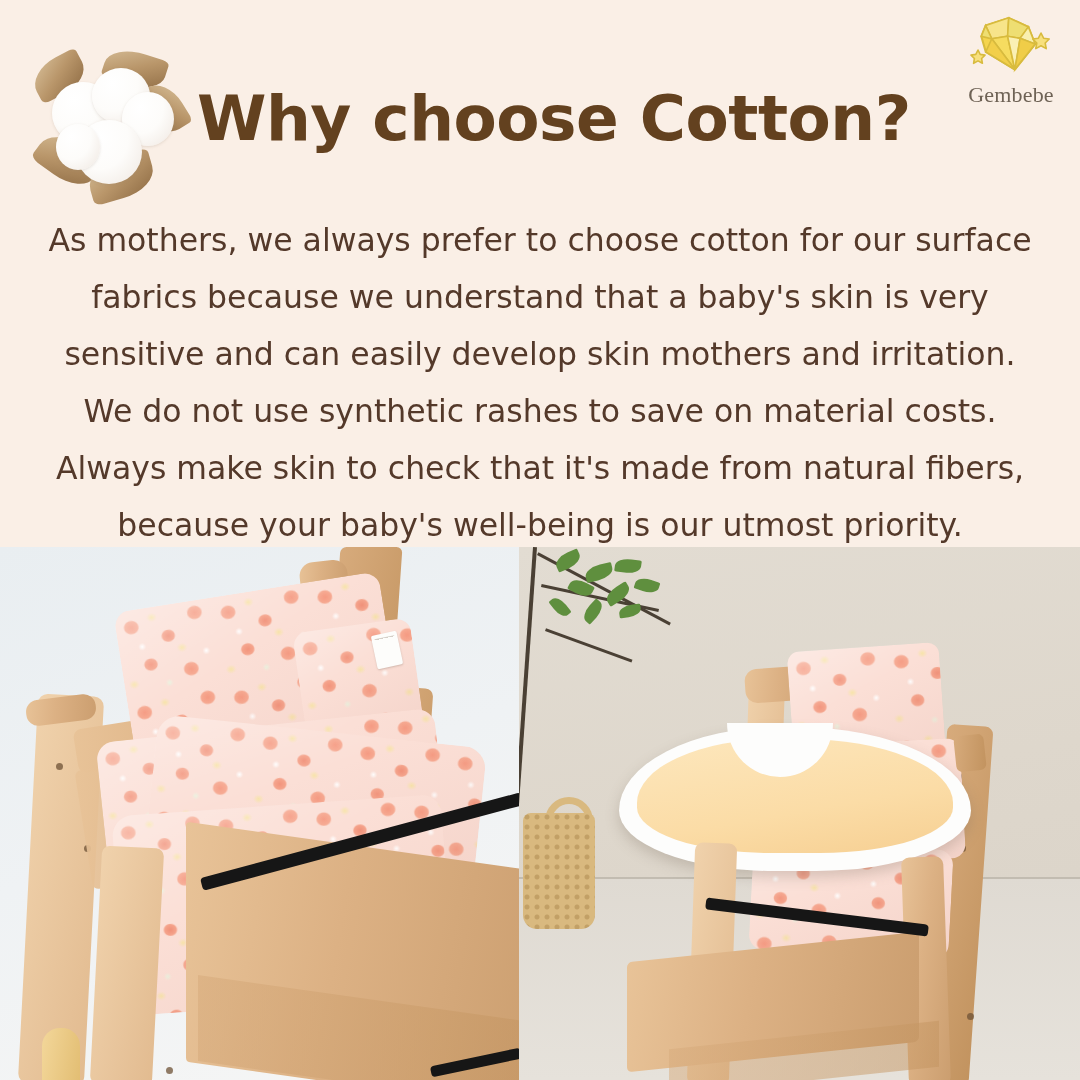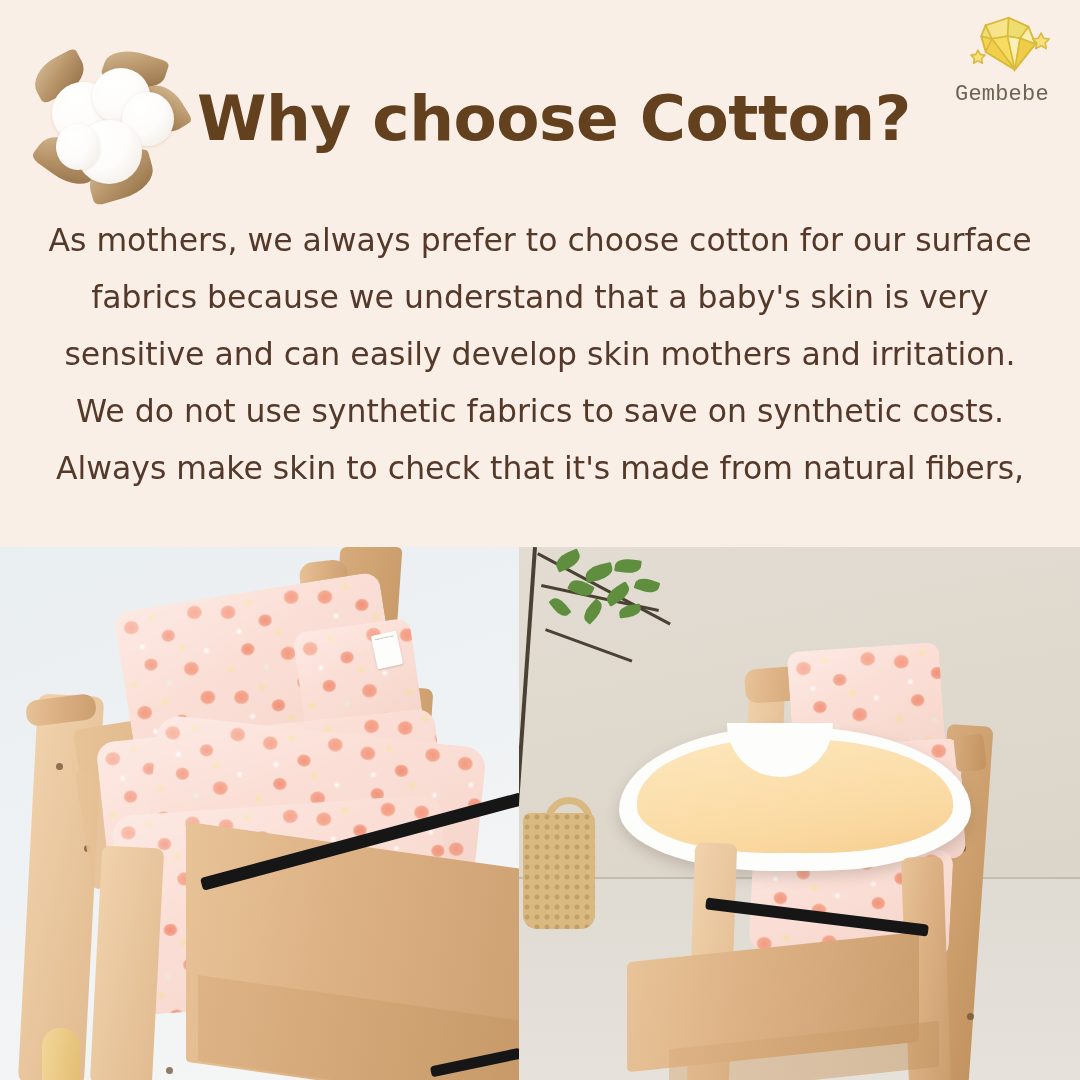--- a/index.html
+++ b/index.html
@@ -71,21 +71,22 @@
   }
   #gem-mark {
     position: absolute;
     left: 14px; top: 0;
     width: 82px; height: 62px;
   }
   #logo-wordmark {
     position: absolute;
     left: 0; top: 68px;
     width: 112px;
-    font-family: Liberation Mono, monospace;
+    text-align: center;
+    font-family: Liberation Serif, serif;
     font-size: 22px;
     font-weight: 400;
     letter-spacing: 0.2px;
     color: #6e6255;
     white-space: nowrap;
   }
 
   
   #body-copy {
     position: absolute;
@@ -281,22 +282,23 @@
         <path d="M72 19 l2.6 5.2 5.6.8 -4 4 1 5.6 -5.2-2.8 -5.2 2.8 1-5.6 -4-4 5.6-.8z" fill="#f7e07e" stroke="#d8bb3e" stroke-width="1.6" stroke-linejoin="round"></path>
         <path d="M9 36 l2.2 4.4 4.8.7 -3.4 3.4 .8 4.8 -4.4-2.4 -4.4 2.4 .8-4.8 -3.4-3.4 4.8-.7z" fill="#f7e07e" stroke="#d8bb3e" stroke-width="1.6" stroke-linejoin="round"></path>
       </svg>
       <div id="logo-wordmark">Gembebe</div>
     </div>
 
     <div id="body-copy">
       <span class="line">As mothers, we always prefer to choose cotton for our surface</span>
       <span class="line">fabrics because we understand that a baby's skin is very</span>
       <span class="line">sensitive and can easily develop skin mothers and irritation.</span>
-      <span class="line">We do not use synthetic fabrics to save on synthetic costs.</span>
+      <span class="line">We do not use synthetic rashes to save on material costs.</span>
       <span class="line">Always make skin to check that it's made from natural fibers,</span>
+      <span class="line">because your baby's well-being is our utmost priority.</span>
     </div>
   </div>
 
   <div id="photo-strip">
 
     <div class="photo" id="photo-left">
       <div id="l-backdrop"></div>
 
       <div class="wood wood-dk" style="left:330px; top:0px;  width:62px;  height:300px; transform:skewX(-4deg); border-radius:6px;"></div>
       <div class="wood" style="left:300px; top:14px; width:48px;  height:36px;  border-radius:14px; transform:rotate(-6deg);"></div>

